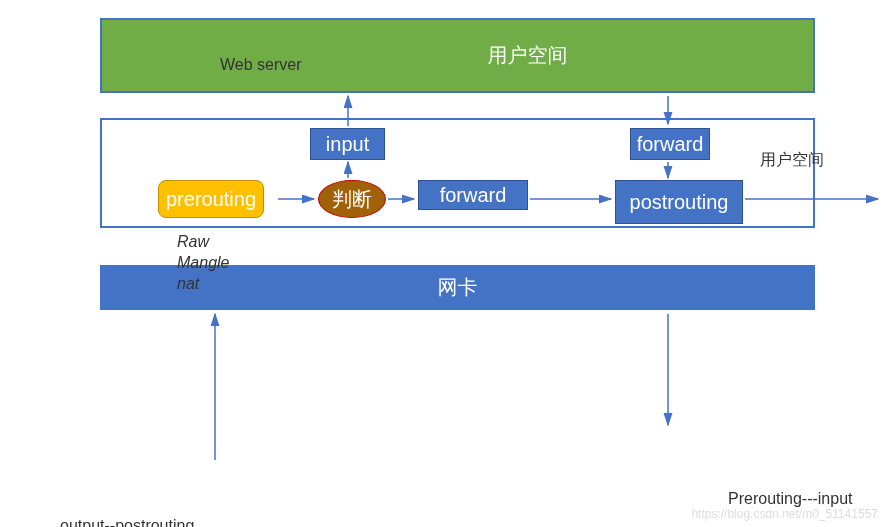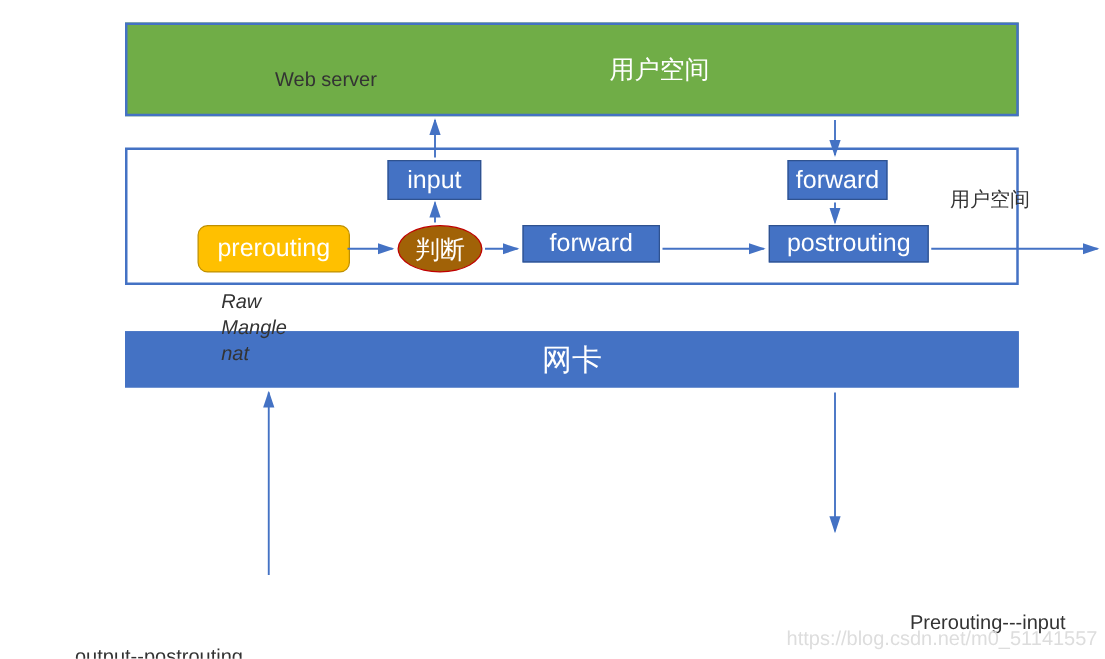--- a/index.html
+++ b/index.html
@@ -24,58 +24,58 @@
     left: 100px; top: 18px; width: 715px; height: 75px;
     background: #70ad47; color: #fff; font-size: 20px;
   }
   .userspace span { padding-left: 140px; }
   .kernel-outline {
     left: 100px; top: 118px; width: 715px; height: 110px;
     background: #fff;
   }
   .nic {
     left: 100px; top: 265px; width: 715px; height: 45px;
-    background: #4472c4; color: #fff; font-size: 24px;
+    background: #4472c4; color: #fff; font-size: 20px;
   }
   .node {
     position: absolute;
     display: flex;
     align-items: center;
     justify-content: center;
     color: #fff;
     background: #4472c4;
     border: 1px solid #2f528f;
     font-size: 20px;
   }
   .prerouting {
-    left: 158px; top: 180px; width: 122px; height: 38px;
+    left: 158px; top: 180px; width: 106px; height: 38px;
     background: #ffc000; border-radius: 8px; border: 1px solid #bf9000;
   }
   .judge {
     left: 318px; top: 180px; width: 68px; height: 38px;
     background: #a16207; border-radius: 50%; border: 1px solid #c00000;
   }
   .input-node { left: 310px; top: 128px; width: 75px; height: 32px; }
   .forward-node { left: 418px; top: 180px; width: 110px; height: 30px; }
   .output-node { left: 630px; top: 128px; width: 80px; height: 32px; }
-  .postrouting-node { left: 615px; top: 180px; width: 128px; height: 30px; }
+  .postrouting-node { left: 615px; top: 180px; width: 128px; height: 44px; }
   .label {
     position: absolute;
     color: #333;
     font-size: 16px;
   }
   .label-webserver { left: 220px; top: 56px; }
   .label-kernelspace { left: 760px; top: 150px; }
   .label-raw { left: 177px; top: 232px; line-height: 1.3; }
   .label-outpost { left: 22px; top: 517px; margin-left: 38px; }
   .label-preinput { left: 728px; top: 490px; text-align: center; }
   .watermark {
     position: absolute;
     right: 6px; bottom: 6px;
-    font-size: 16px;
+    font-size: 12px;
     color: #ddd;
   }
   svg.arrows {
     position: absolute;
     left: 0; top: 0;
     width: 884px; height: 527px;
     pointer-events: none;
   }
 </style>
 </head>

